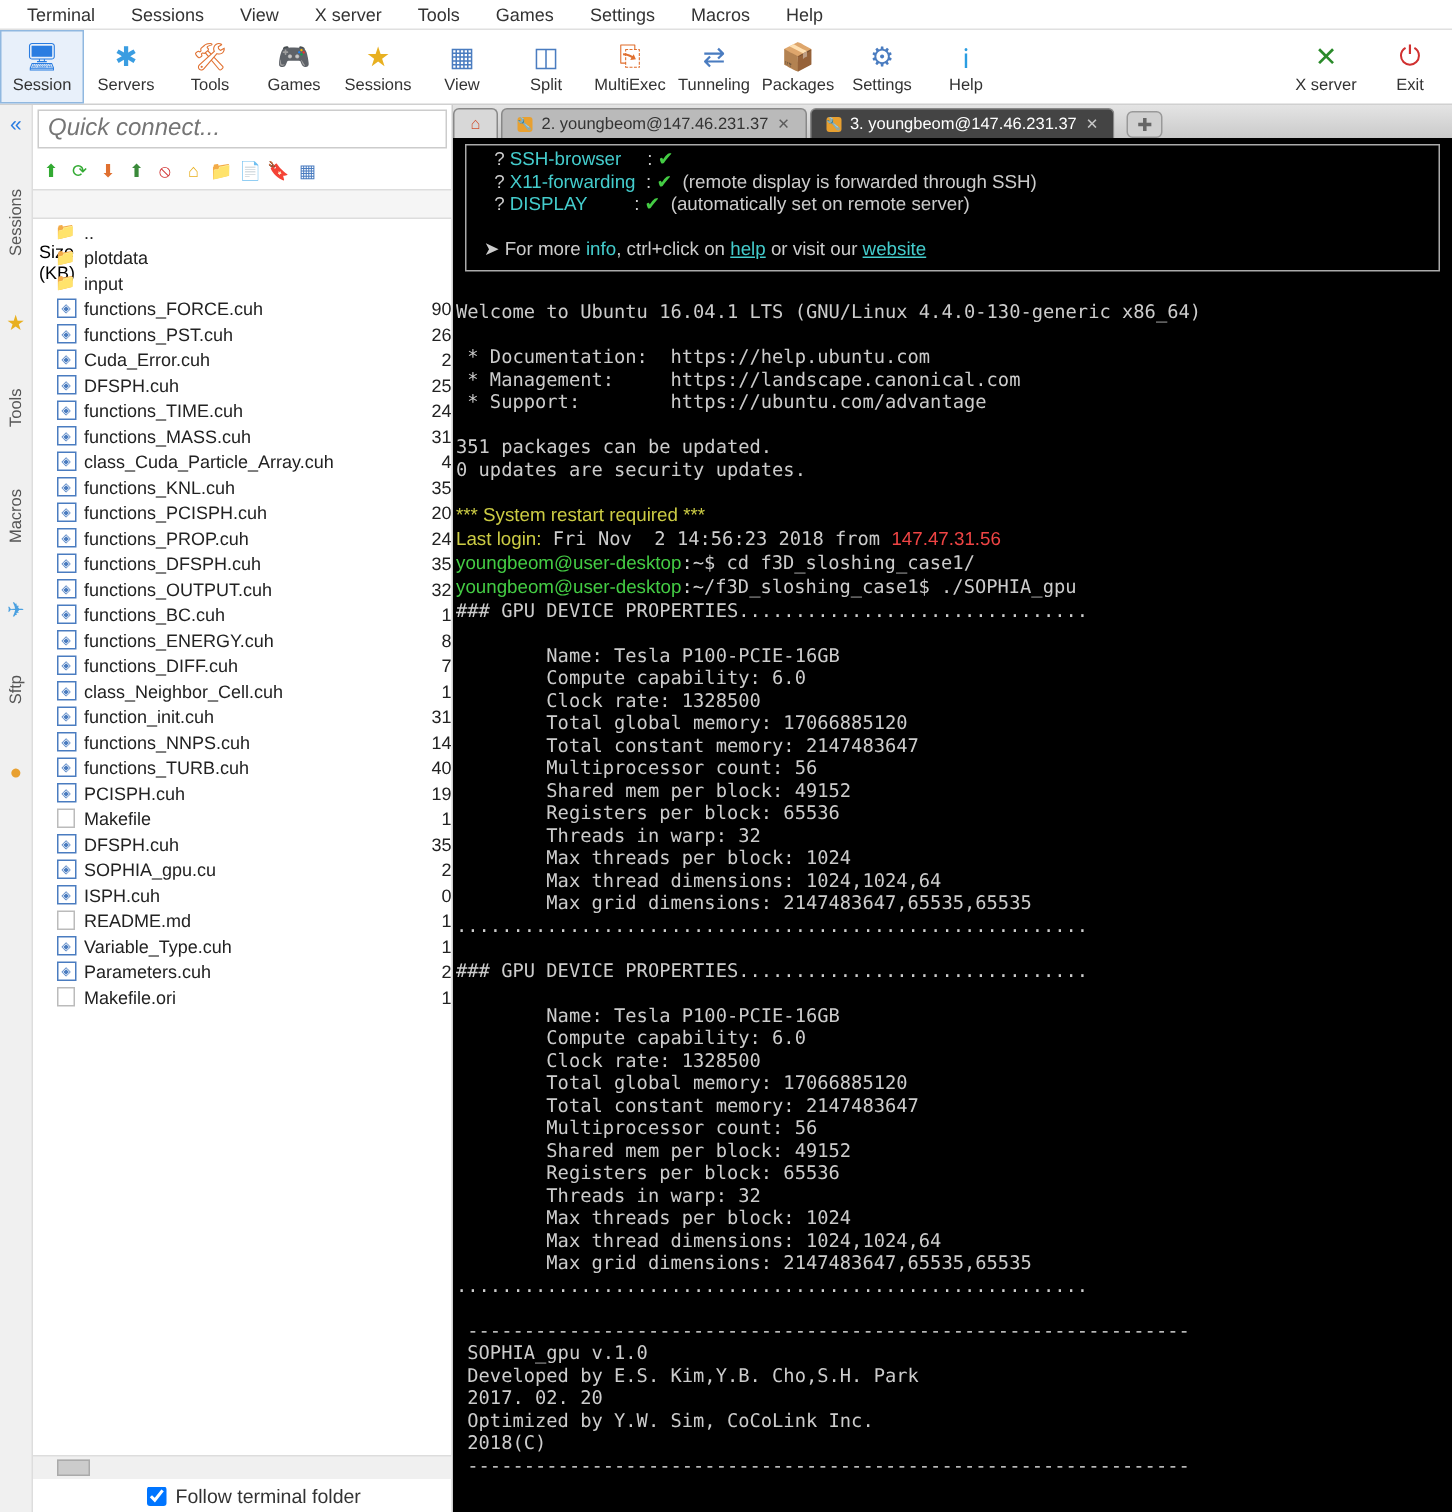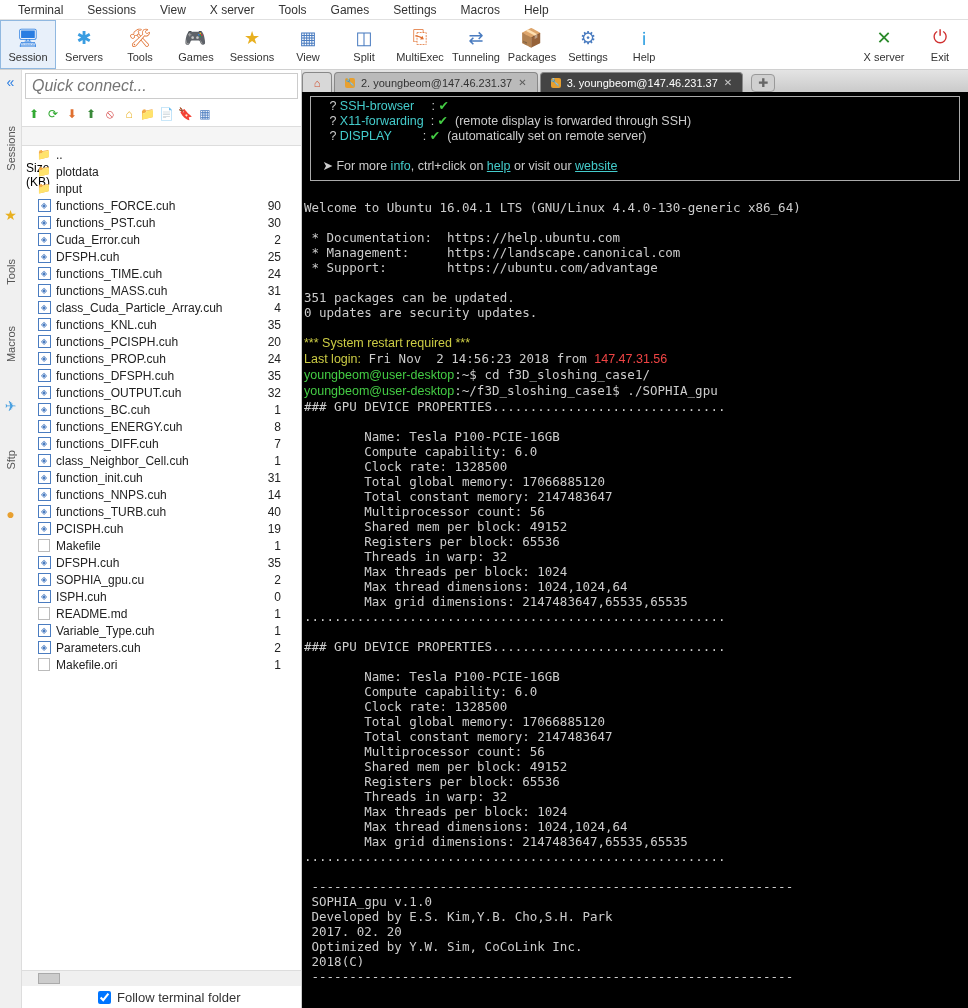--- a/index.html
+++ b/index.html
@@ -21,21 +21,21 @@
 .sftp-tb span { width:16px; height:16px; display:inline-flex; align-items:center; justify-content:center; font-size:12px;}
 .path { height: 22px; border:1px solid #ccc; margin:2px 4px; display:flex; align-items:center; padding:0 4px; font-size:12px; background:#fff; position:relative;}
 .path .ok { position:absolute; right:4px; color:#2a2; font-size:14px;}
 .filehdr { height: 20px; background:#f5f5f5; border-top:1px solid #ddd; border-bottom:1px solid #ddd; display:flex; font-size:12px;}
 .filehdr .n { flex:1; padding:2px 6px; border-right:1px solid #ddd;}
 .filehdr .s { width:56px; padding:2px 4px; text-align:left;margin-top:32px;}
 .files { flex:1; overflow-y:auto; overflow-x:auto; }
 .frow { height:17px; display:flex; align-items:center; padding-left:14px; font-size:12px; white-space:nowrap;}
 .frow .fic { width:16px; height:14px; margin-right:4px; display:inline-flex; align-items:center; justify-content:center; font-size:11px;}
 .frow .fn { flex:1; color:#222;}
-.frow .fs { width:48px; text-align:right; padding-right:20px; color:#222;}
+.frow .fs { width:48px; text-align:right; padding-right:0; color:#222;}
 .ic-folder { color:#e8b020;}
 .ic-cuh { background:#fff; border:1px solid #4a7cc0; color:#4a7cc0; width:13px; height:13px; font-size:8px; line-height:11px; text-align:center;}
 .ic-file { background:#fff; border:1px solid #bbb; width:12px; height:13px;}
 .scrollh { height:16px; border-top:1px solid #ddd; background:#f0f0f0; position:relative;}
 .scrollh::after { content:""; position:absolute; left:16px; width:20px; top:2px; bottom:2px; background:#ccc; border:1px solid #aaa;}
 .follow { height:22px; display:flex; align-items:center; padding-left:76px; gap:6px; font-size:13px; color:#333;}
 .term-area { flex:1; display:flex; flex-direction:column; background:#000;}
 .tabbar { height:22px; background:linear-gradient(#e4e4e4,#cacaca); display:flex; align-items:flex-end;}
 .ttab { height:20px; padding:0 10px; display:flex; align-items:center; gap:6px; font-size:11px; border:1px solid #888; border-bottom:none; border-radius:4px 4px 0 0; margin-right:2px; position:relative;}
 .ttab.home { width:30px; justify-content:center; background:#d8d8d8;}
@@ -187,21 +187,21 @@
             <span class="ic-cuh">◈</span>
           </span>
           <span class="fn">functions_FORCE.cuh</span>
           <span class="fs">90</span>
         </div>
         <div class="frow">
           <span class="fic">
             <span class="ic-cuh">◈</span>
           </span>
           <span class="fn">functions_PST.cuh</span>
-          <span class="fs">30</span>
+          <span class="fs">26</span>
         </div>
         <div class="frow">
           <span class="fic">
             <span class="ic-cuh">◈</span>
           </span>
           <span class="fn">Cuda_Error.cuh</span>
           <span class="fs">2</span>
         </div>
         <div class="frow">
           <span class="fic">

